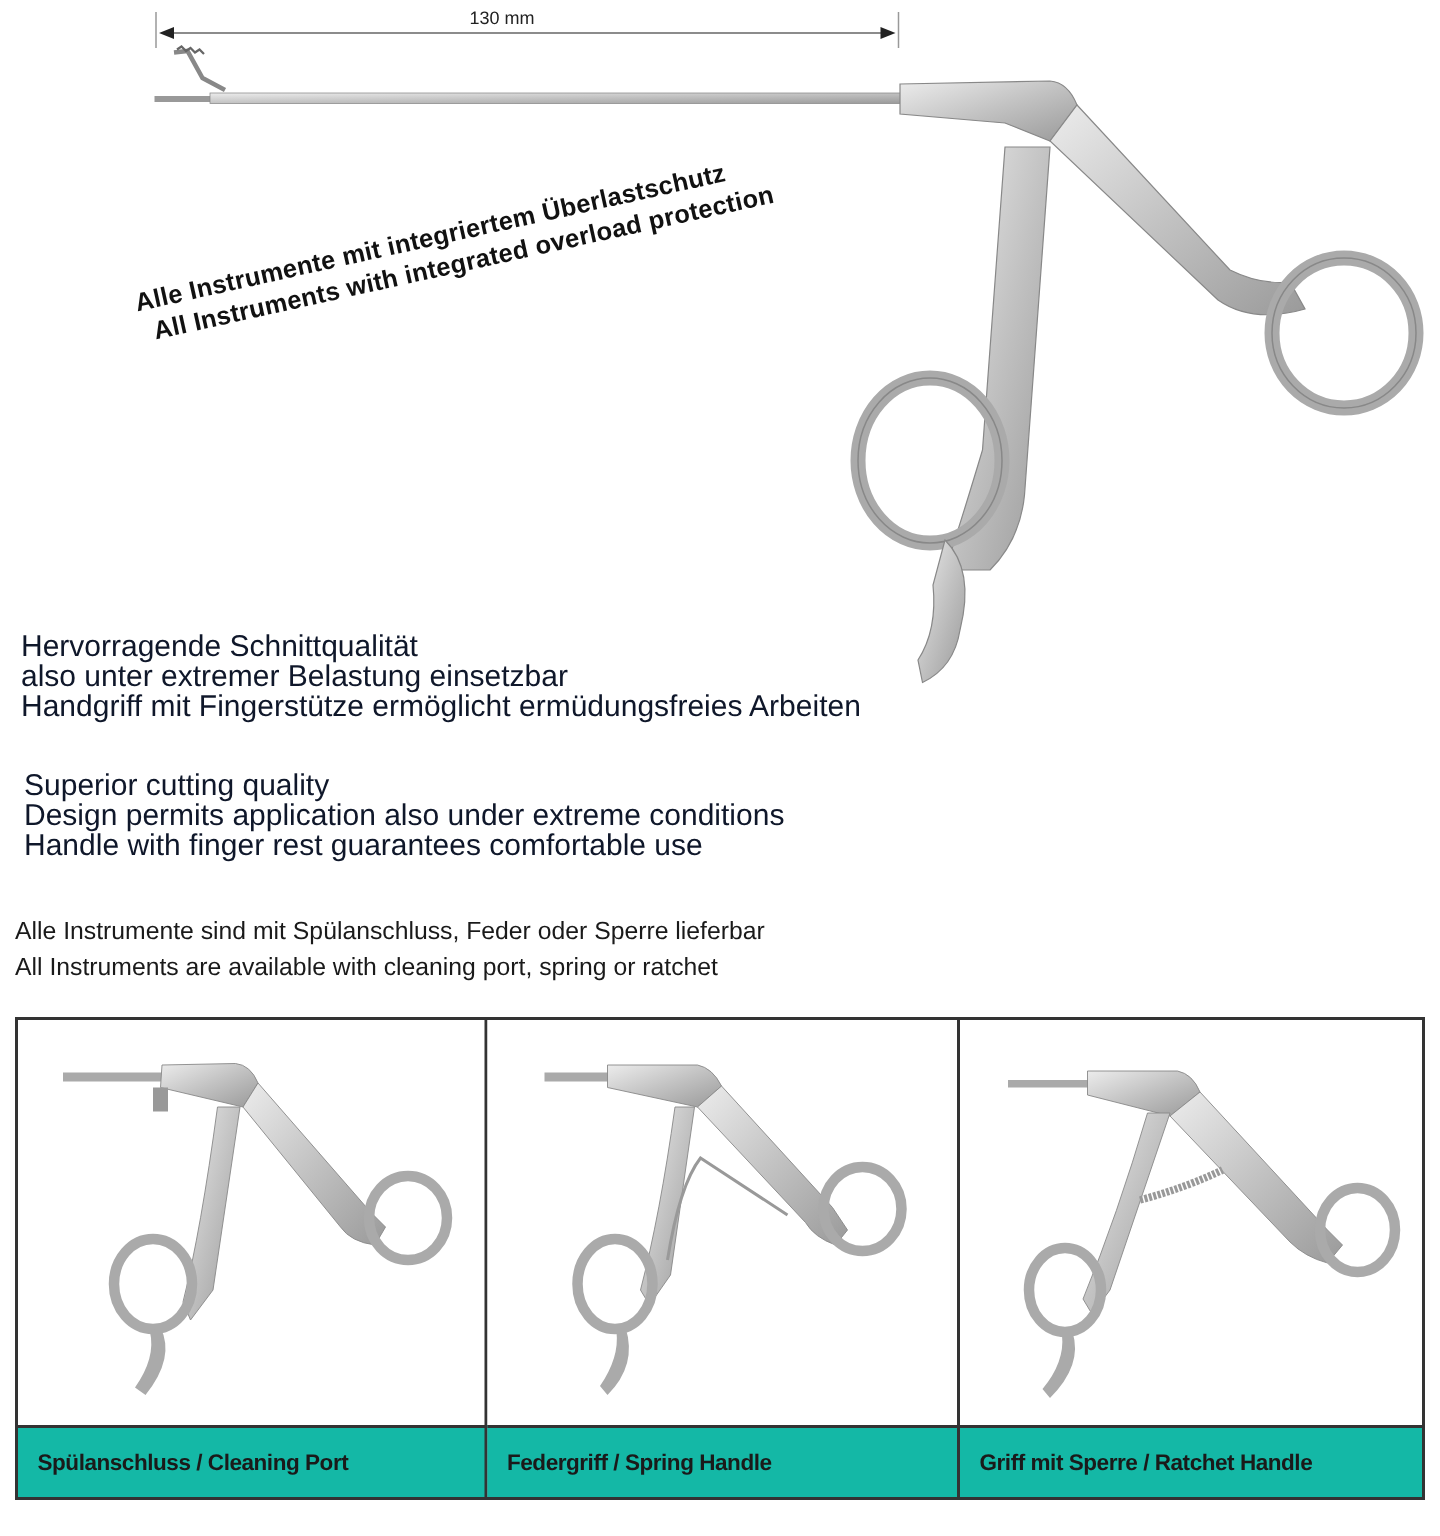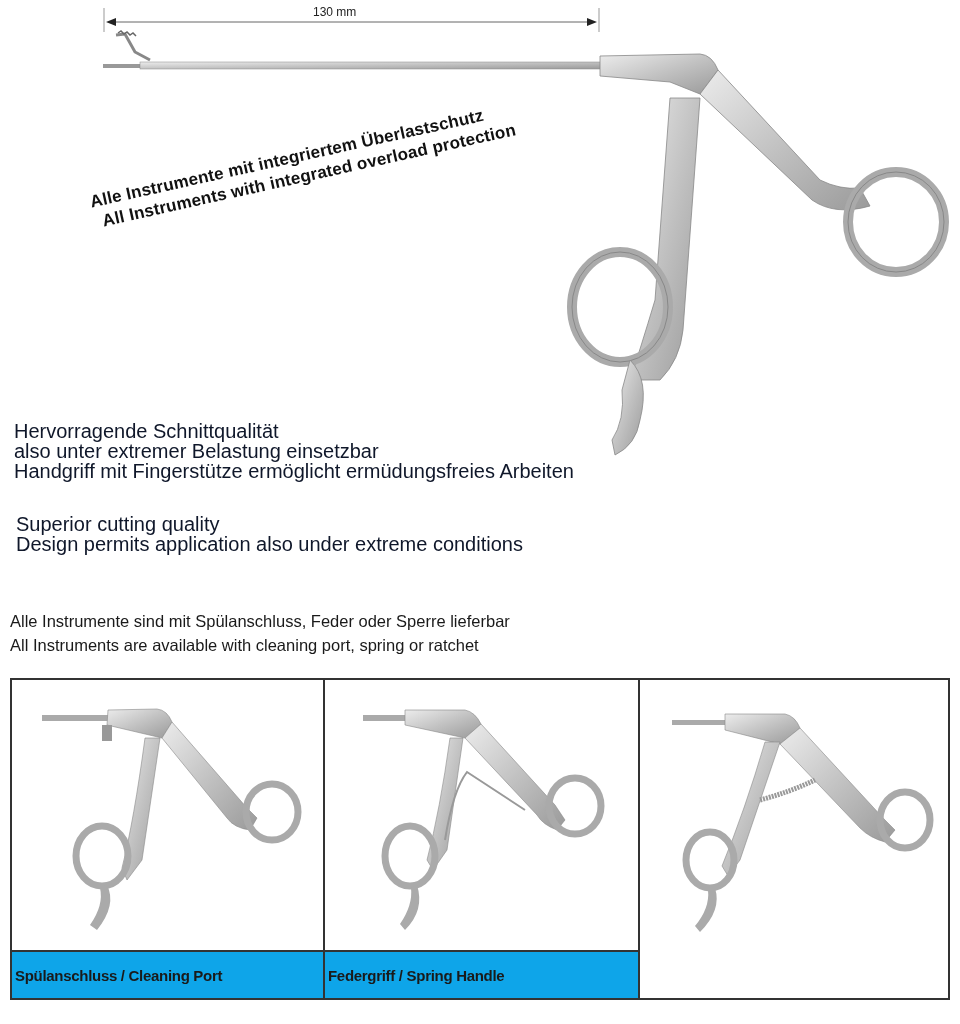--- a/index.html
+++ b/index.html
@@ -9,21 +9,21 @@
   .rotated { left:88px; top:192px; transform-origin:0 0; transform:rotate(-12.5deg); font-weight:bold; font-size:17px; line-height:21px; color:#111; white-space:nowrap; letter-spacing:0.2px; }
   .rotated div:nth-child(2){ padding-left:8px; }
   .feat { font-size:20px; line-height:20px; color:#0f172a; white-space:nowrap; }
   .feat-de { left:14px; top:421px; }
   .feat-en { left:16px; top:514px; }
   .avail { left:10px; top:609px; font-weight:normal; font-size:16.5px; line-height:24px; color:#1a1a1a; white-space:nowrap; }
   .table { left:10px; top:678px; width:940px; height:322px; border:2px solid #333; box-sizing:border-box; display:grid; grid-template-columns:313px 315px 1fr; grid-template-rows:270px 1fr; }
   .cell { border-right:2px solid #333; position:relative; }
   .cell:nth-child(3), .cell:nth-child(6) { border-right:none; }
   .img-cell { background:#fff; }
-  .label-cell { background:#0ea5e9; border-top:2px solid #333; display:flex; align-items:center; padding-left:3px; font-weight:bold; font-size:15px; color:#1a1a1a; letter-spacing:-0.3px; }
+  .label-cell { background:#14b8a6; border-top:2px solid #333; display:flex; align-items:center; padding-left:13px; font-weight:bold; font-size:15px; color:#1a1a1a; letter-spacing:-0.3px; }
   svg { position:absolute; left:0; top:0; overflow:visible; }
 </style>
 </head>
 <body>
 
 <svg width="960" height="80">
   <line x1="104" y1="8" x2="104" y2="32" stroke="#999" stroke-width="1"></line>
   <line x1="599" y1="8" x2="599" y2="32" stroke="#999" stroke-width="1"></line>
   <line x1="110" y1="22" x2="594" y2="22" stroke="#666" stroke-width="1"></line>
   <polygon points="106,22 116,18 116,26" fill="#222"></polygon>
@@ -64,20 +64,21 @@
 </div>
 
 <div class="abs feat feat-de">
   <div>Hervorragende Schnittqualität</div>
   <div>also unter extremer Belastung einsetzbar</div>
   <div>Handgriff mit Fingerstütze ermöglicht ermüdungsfreies Arbeiten</div>
 </div>
 <div class="abs feat feat-en">
   <div>Superior cutting quality</div>
   <div>Design permits application also under extreme conditions</div>
+  <div>Handle with finger rest guarantees comfortable use</div>
 </div>
 
 <div class="abs avail">
   <div>Alle Instrumente sind mit Spülanschluss, Feder oder Sperre lieferbar</div>
   <div>All Instruments are available with cleaning port, spring or ratchet</div>
 </div>
 
 <div class="abs table">
   <div class="cell img-cell">
     <svg width="313" height="270">
@@ -110,13 +111,14 @@
       <path d="M140,64 L160,48 L245,140 L255,150 L245,162 Q230,158 220,148 Z" fill="url(#stl)" stroke="#888" stroke-width="0.6"></path>
       <ellipse cx="265" cy="140" rx="25" ry="28" fill="none" stroke="#aaa" stroke-width="7"></ellipse>
       <path d="M125,62 L140,62 L100,180 L88,196 L82,186 Q105,130 125,62 Z" fill="url(#stl)" stroke="#888" stroke-width="0.6"></path>
       <path d="M120,120 Q150,112 175,100" fill="none" stroke="#999" stroke-width="5" stroke-dasharray="2,1"></path>
       <ellipse cx="70" cy="180" rx="24" ry="28" fill="none" stroke="#aaa" stroke-width="7"></ellipse>
       <path d="M75,208 Q82,230 60,252 L55,246 Q70,228 68,210 Z" fill="#aaa"></path>
     </svg>
   </div>
   <div class="cell label-cell">Spülanschluss / Cleaning Port</div>
   <div class="cell label-cell">Federgriff / Spring Handle</div>
+  <div class="cell label-cell">Griff mit Sperre / Ratchet Handle</div>
 </div>
 
 </body></html>

